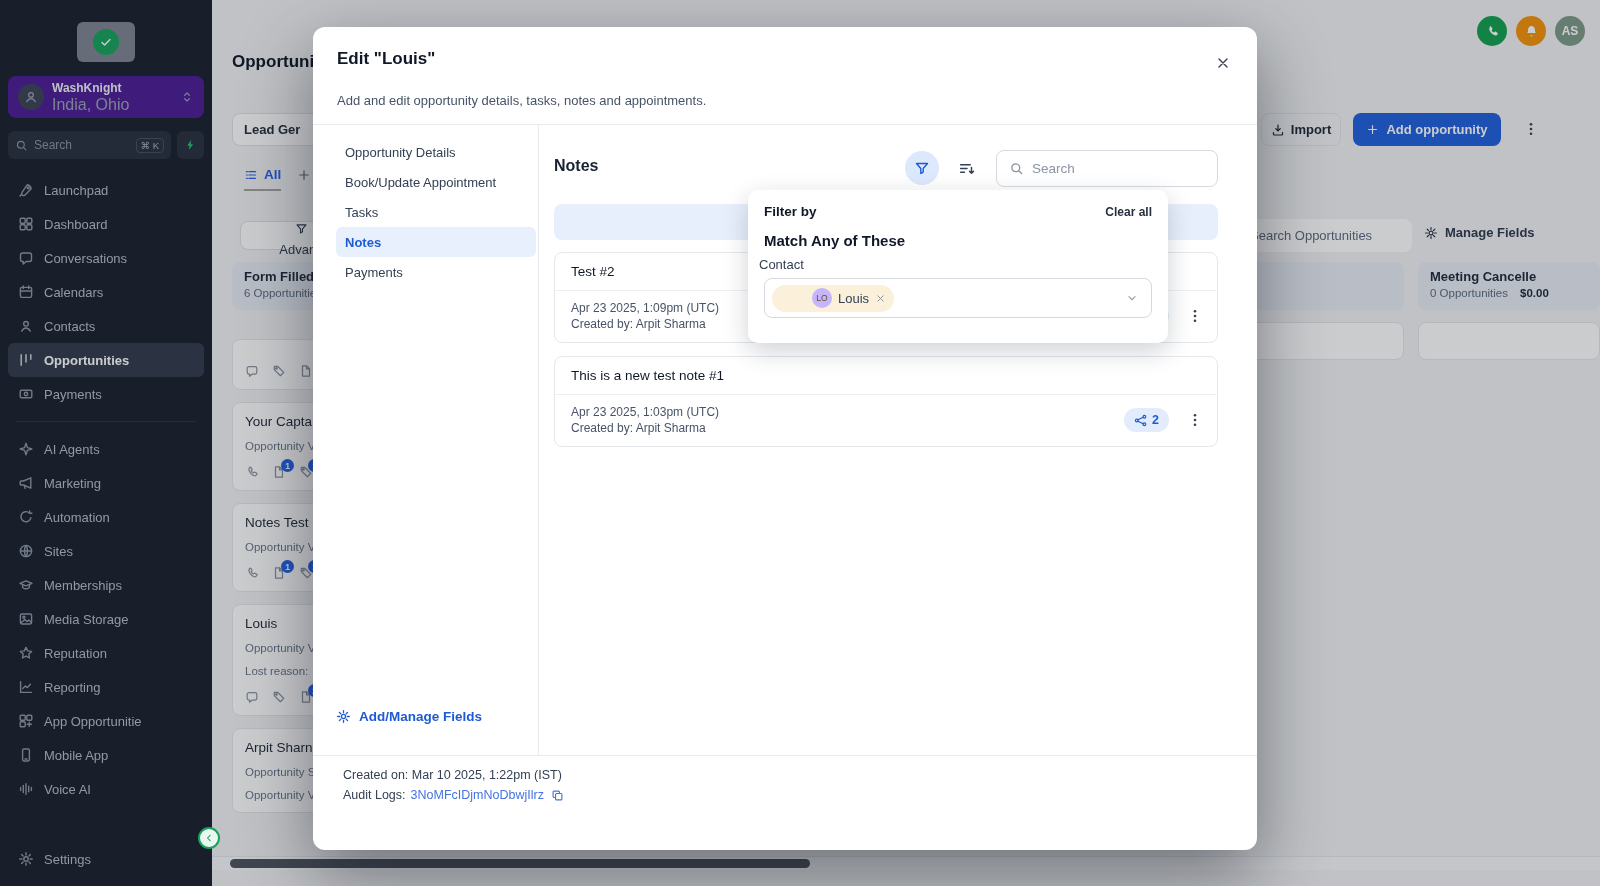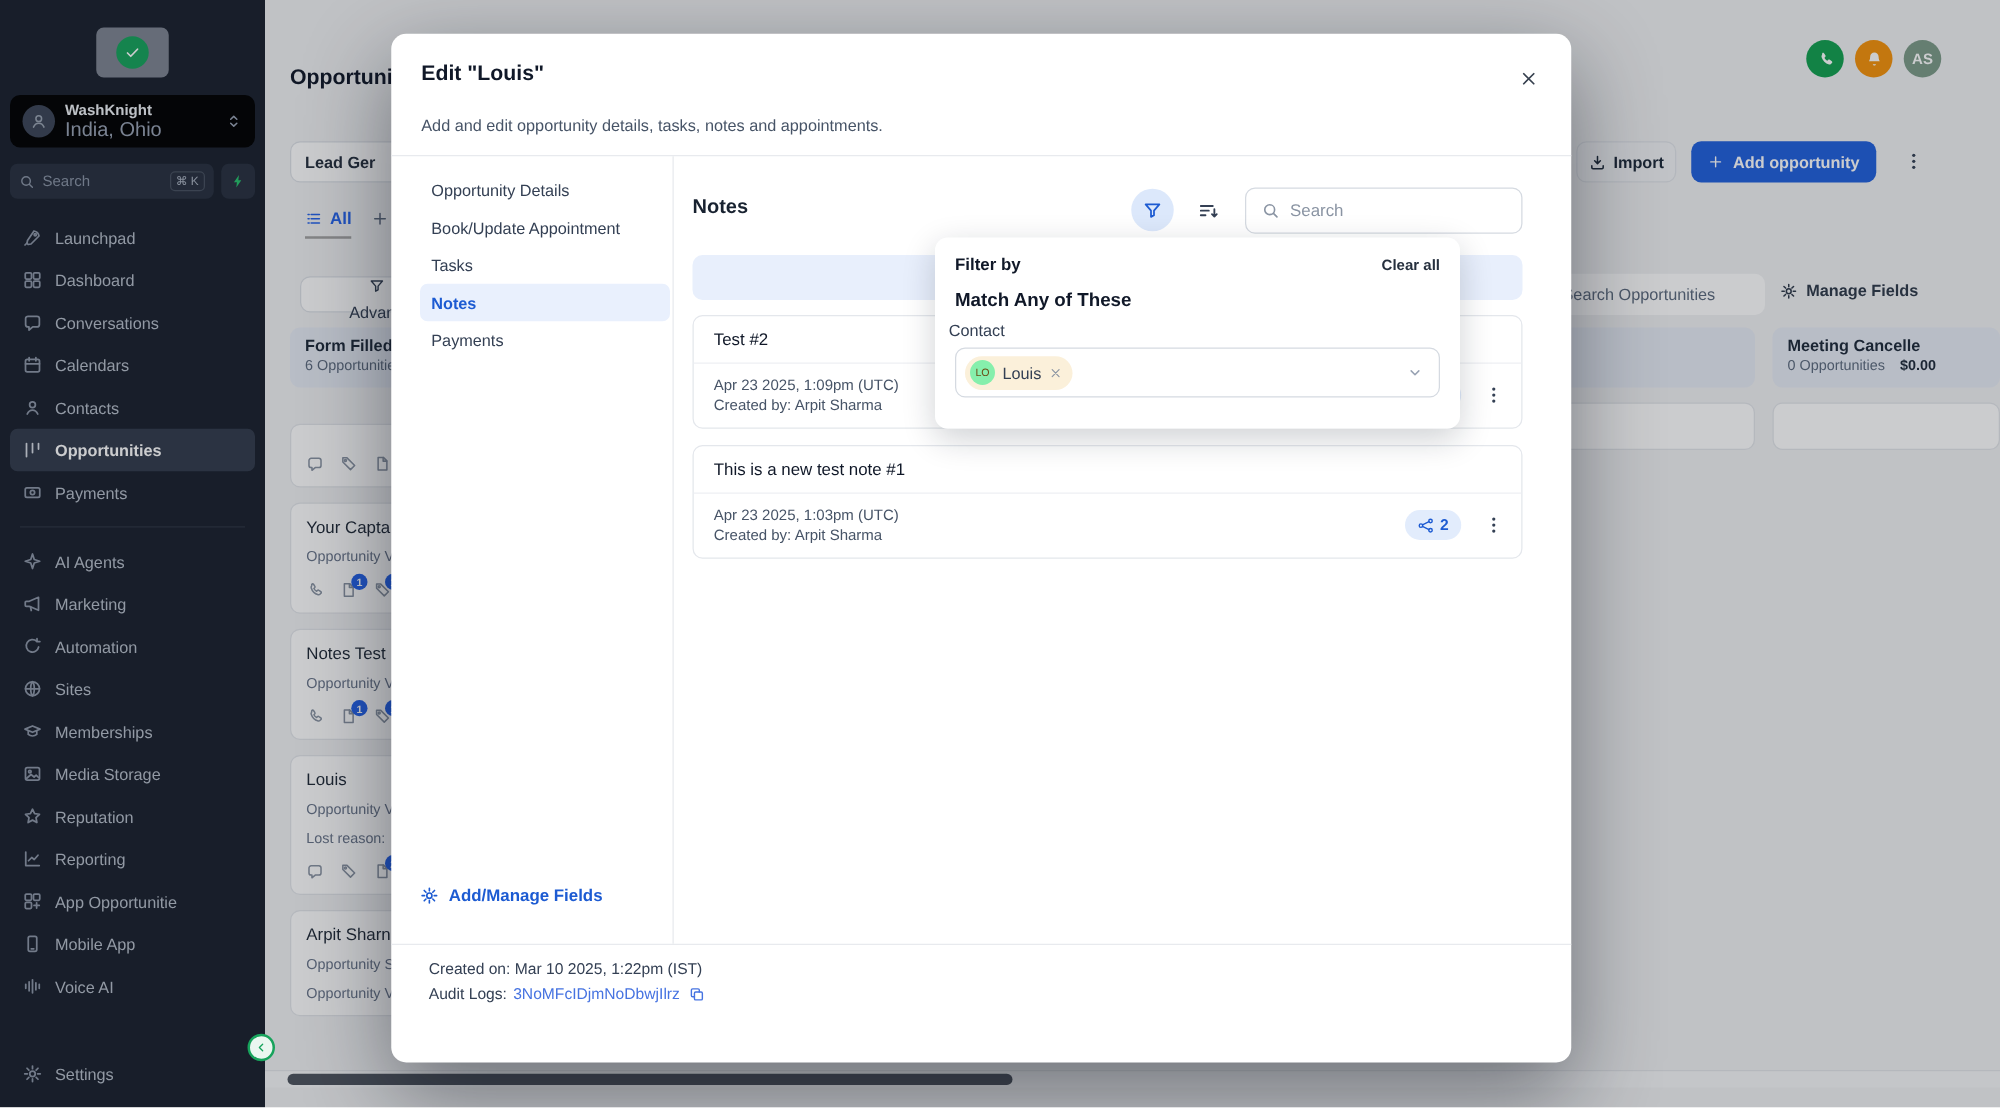--- a/index.html
+++ b/index.html
@@ -8,41 +8,41 @@
 
   svg { flex-shrink: 0; display: block; }
   .ic { stroke: currentColor; fill: none; stroke-width: 1.4; stroke-linecap: round; stroke-linejoin: round; }
   .fill { fill: currentColor; stroke: none; }
 
   
   .sidebar { position: absolute; left: 0; top: 0; width: 212px; height: 100%; background: #1a212e; z-index: 1; display: flex; flex-direction: column; }
   .logo-wrap { display: flex; justify-content: center; padding: 22px 0 12px; }
   .logo { width: 58px; height: 40px; background: #7e8591; border-radius: 6px; display: flex; align-items: center; justify-content: center; }
   .logo-badge { width: 26px; height: 26px; border-radius: 50%; background: #17a35c; color: #fff; display: flex; align-items: center; justify-content: center; }
-  .account { margin: 2px 8px 0; background: #000000; border-radius: 8px; height: 42px; display: flex; align-items: center; padding: 0 10px; gap: 8px; cursor: pointer; }
+  .account { margin: 2px 8px 0; background: #4c1d95; border-radius: 8px; height: 42px; display: flex; align-items: center; padding: 0 10px; gap: 8px; cursor: pointer; }
   .account-avatar { width: 26px; height: 26px; border-radius: 50%; background: #3c4556; color: #9aa4b2; display: flex; align-items: center; justify-content: center; }
   .account-name { font-size: 12px; font-weight: 700; color: #eef1f5; line-height: 1.25; }
   .account-loc { font-size: 16px; color: #98a2b3; }
   .account-chevrons { margin-left: auto; color: #98a2b3; }
   .search-row { display: flex; gap: 6px; margin: 13px 8px 0; }
   .sb-search { flex: 1; height: 28px; background: #28303f; border-radius: 6px; display: flex; align-items: center; gap: 6px; padding: 0 7px; color: #8a94a5; font-size: 12px; }
   .kbd { margin-left: auto; border: 1px solid #47505f; border-radius: 4px; font-size: 9.5px; padding: 1px 4px; color: #aab3c0; white-space: nowrap; }
   .bolt-btn { width: 27px; height: 28px; background: #28303f; border-radius: 6px; display: flex; align-items: center; justify-content: center; color: #27c26c; }
   .nav { margin-top: 14px; }
   .nav-item { height: 34px; display: flex; align-items: center; gap: 10px; padding: 0 10px; margin: 0 8px; border-radius: 6px; color: #b6bec9; font-size: 13px; cursor: pointer; white-space: nowrap; }
   .nav-item svg { color: #8d97a7; }
   .nav-item.active { background: #333c4c; color: #fff; font-weight: 700; }
   .nav-item.active svg { color: #d7dce3; }
   .sb-divider { height: 1px; background: #2c3442; margin: 10px 16px; }
   .sb-settings { margin-top: auto; margin-bottom: 10px; }
 
   
   .main { position: absolute; left: 212px; top: 0; right: 0; height: 100%; z-index: 1; }
   .page-title { position: absolute; left: 20px; top: 52px; font-size: 17px; font-weight: 700; color: #101828; }
-  .circle-btn { position: absolute; top: 32px; width: 30px; height: 30px; border-radius: 50%; display: flex; align-items: center; justify-content: center; color: #fff; cursor: pointer; }
+  .circle-btn { position: absolute; top: 16px; width: 30px; height: 30px; border-radius: 50%; display: flex; align-items: center; justify-content: center; color: #fff; cursor: pointer; margin-left: 32px; }
   .phone-btn { left: 1233px; background: #12a150; }
   .bell-btn { left: 1272px; background: #f5930b; }
   .avatar-btn { left: 1311px; background: #7d9b88; font-size: 12px; font-weight: 700; }
   .pipeline-select { position: absolute; left: 20px; top: 113px; width: 112px; height: 33px; background: #fff; border: 1px solid #dde1e6; border-radius: 8px; display: flex; align-items: center; padding: 0 11px; font-size: 13px; font-weight: 600; color: #26303e; }
   .import-btn { position: absolute; left: 1049px; top: 113px; width: 80px; height: 33px; background: #f2f4f6; border: 1px solid #e1e4e9; border-radius: 8px; display: flex; align-items: center; justify-content: center; gap: 6px; font-size: 13px; font-weight: 600; color: #1d2939; font-family: inherit; cursor: pointer; }
   .add-opp-btn { position: absolute; left: 1141px; top: 113px; width: 148px; height: 33px; background: #2160dd; border: none; border-radius: 8px; display: flex; align-items: center; justify-content: center; gap: 7px; font-size: 13px; font-weight: 600; color: #fff; font-family: inherit; cursor: pointer; }
   .kebab-top { position: absolute; left: 1311px; top: 121px; color: #344054; cursor: pointer; }
   .tabs { position: absolute; left: 32px; top: 167px; display: flex; align-items: flex-start; gap: 16px; }
   .tab { display: flex; gap: 6px; align-items: center; color: #2563eb; font-size: 13.5px; font-weight: 600; padding-bottom: 7px; border-bottom: 2px solid #a3a3a3; cursor: pointer; }
   .tab-add { color: #5d6b7e; padding-top: 1px; cursor: pointer; }
@@ -102,21 +102,21 @@
   .kebab { margin-left: 18px; color: #344054; cursor: pointer; }
 
   .popover { position: absolute; left: 435px; top: 163px; width: 420px; height: 153px; background: #fff; border-radius: 10px; box-shadow: 0 8px 26px rgba(16, 24, 40, 0.2); z-index: 3; }
   .pop-head { display: flex; align-items: center; padding: 14px 16px 0; }
   .pop-title { font-size: 13.5px; font-weight: 600; color: #101828; }
   .pop-clear { margin-left: auto; font-size: 12px; font-weight: 600; color: #26303e; cursor: pointer; background: none; border: none; font-family: inherit; }
   .pop-match { padding: 13px 16px 0; font-size: 15px; font-weight: 700; color: #101828; }
   .pop-field-label { padding: 8px 11px 0; font-size: 13px; color: #344054; }
   .pop-select { margin: 6px 16px 0; height: 40px; border: 1px solid #d5dae1; border-radius: 8px; display: flex; align-items: center; padding: 0 12px 0 7px; gap: 8px; cursor: pointer; }
   .chip { display: flex; align-items: center; gap: 6px; background: #fbf0da; border-radius: 14px; height: 27px; padding: 0 8px 0 4px; }
-  .chip-avatar { width: 20px; height: 20px; border-radius: 50%; background: #86efac; color: #6b4e16; font-size: 8.5px; font-weight: 400; display: flex; align-items: center; justify-content: center; }
+  .chip-avatar { width: 20px; height: 20px; border-radius: 50%; background: #c4b5fd; color: #6b4e16; font-size: 8.5px; font-weight: 400; display: flex; align-items: center; justify-content: center; margin-left: 36px; }
   .chip-label { font-size: 13px; color: #344054; }
   .chip-x { color: #8a94a3; cursor: pointer; }
   .select-chevron { margin-left: auto; color: #98a2b3; }
 
   .modal-footer { position: absolute; left: 0; right: 0; top: 728px; bottom: 0; border-top: 1px solid #e8eaee; padding: 12px 30px; font-size: 12.5px; color: #344054; }
   .f-line { display: flex; align-items: center; gap: 5px; margin-bottom: 6px; }
   .f-link { color: #4673e1; text-decoration: none; cursor: pointer; }
   .copy-icon { color: #4673e1; margin-left: 2px; cursor: pointer; }
 </style>
 </head>

